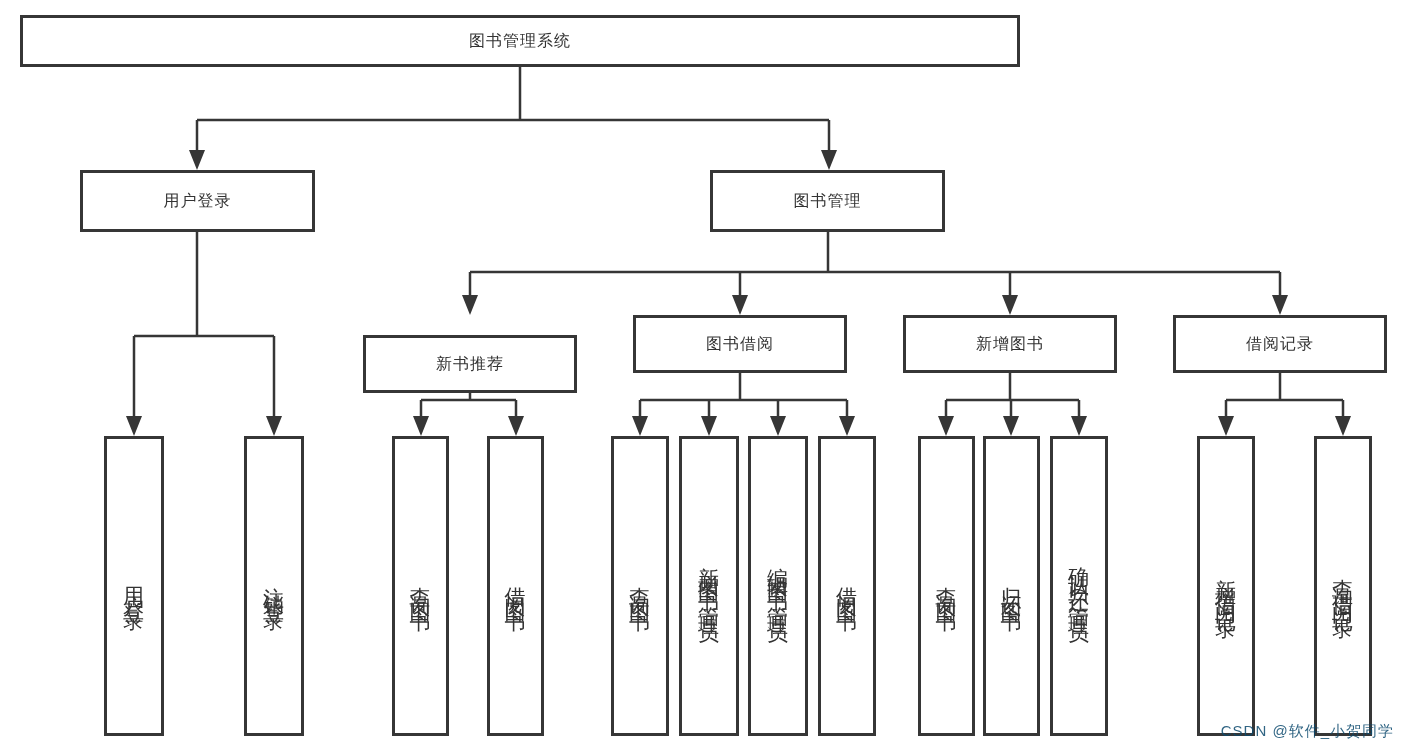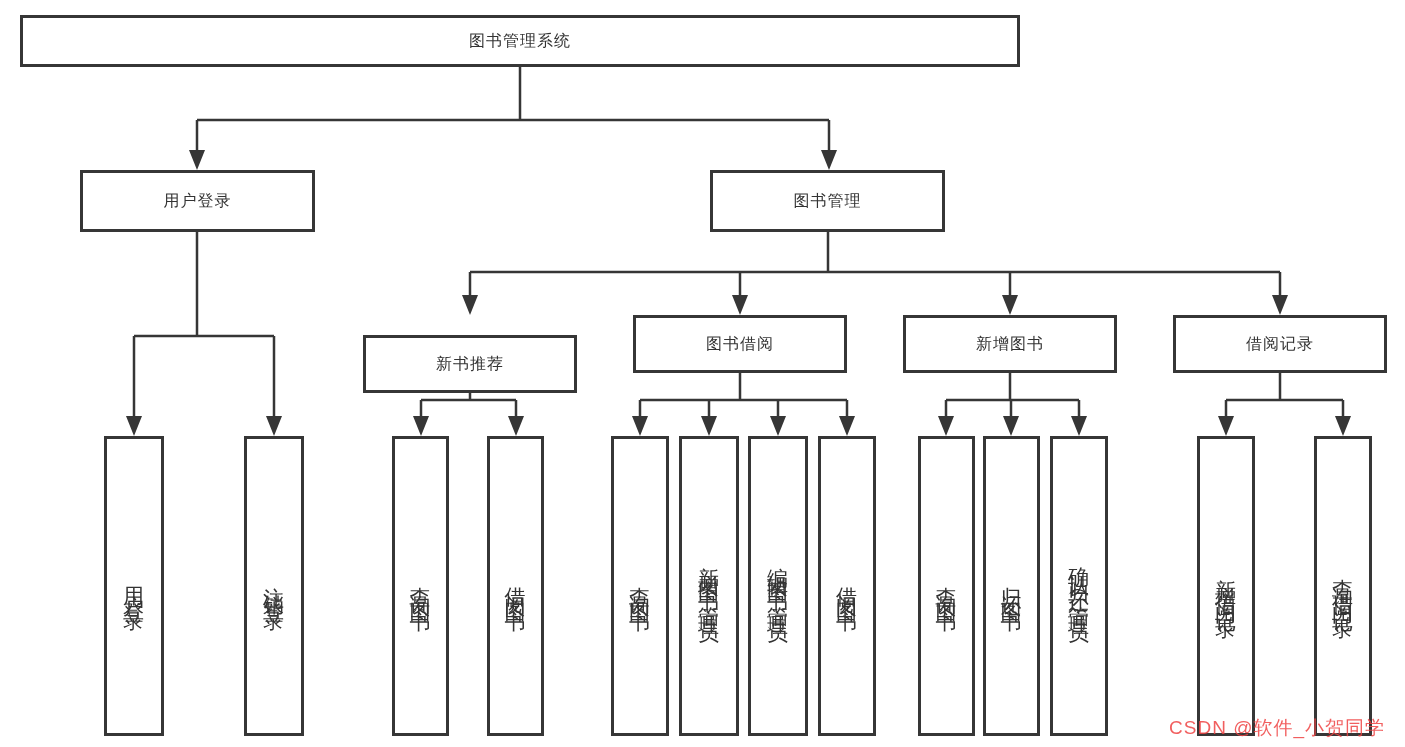--- a/index.html
+++ b/index.html
@@ -38,25 +38,25 @@
   .h-node { font-size: 16px; letter-spacing: 1px; white-space: nowrap; }
   .v-node .v-label {
     writing-mode: vertical-rl;
     text-orientation: mixed;
     font-size: 21px;
     letter-spacing: 8px;
     line-height: 1;
   }
   .watermark {
     position: absolute;
-    right: 20px;
+    right: 11px;
     bottom: 6px;
-    font-size: 19px;
+    font-size: 15px;
     letter-spacing: 1px;
-    color: #ef4444;
+    color: #0c4a6e;
     opacity: 0.85;
     z-index: 5;
     white-space: nowrap;
   }
 </style>
 </head>
 <body>
 
 <div class="canvas">
 

